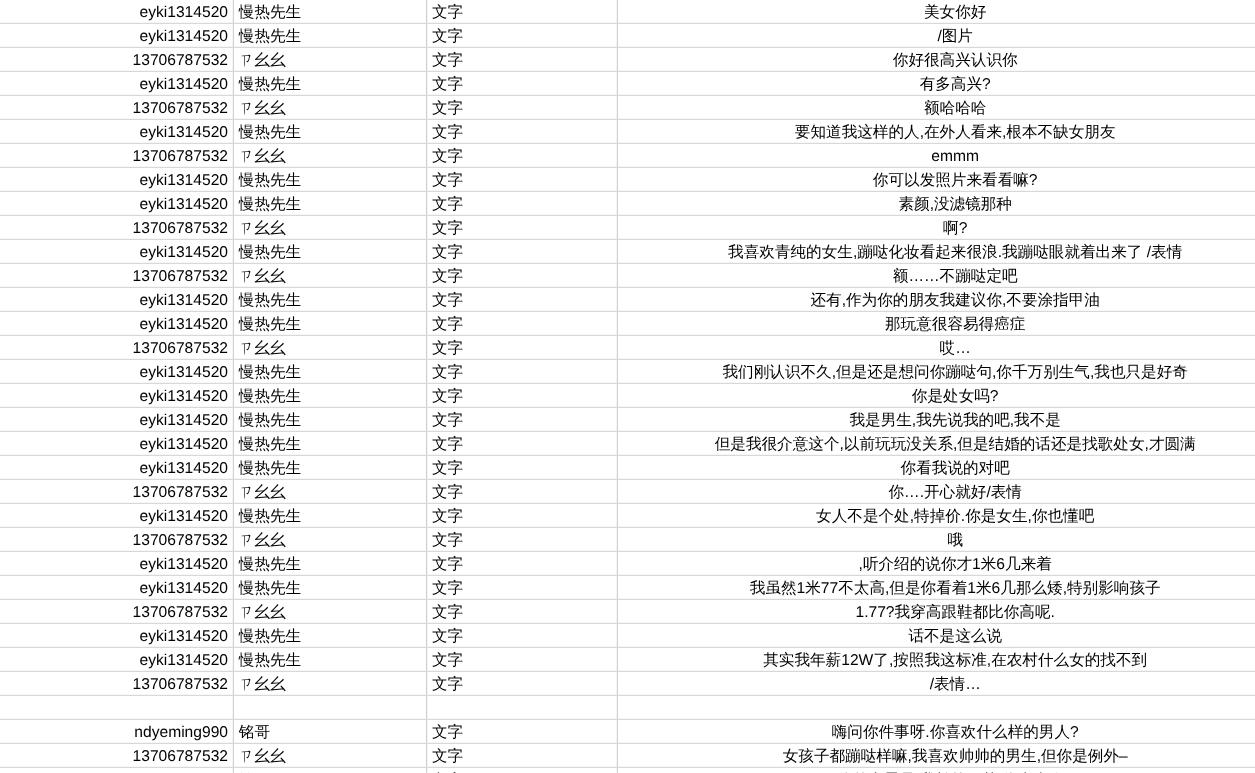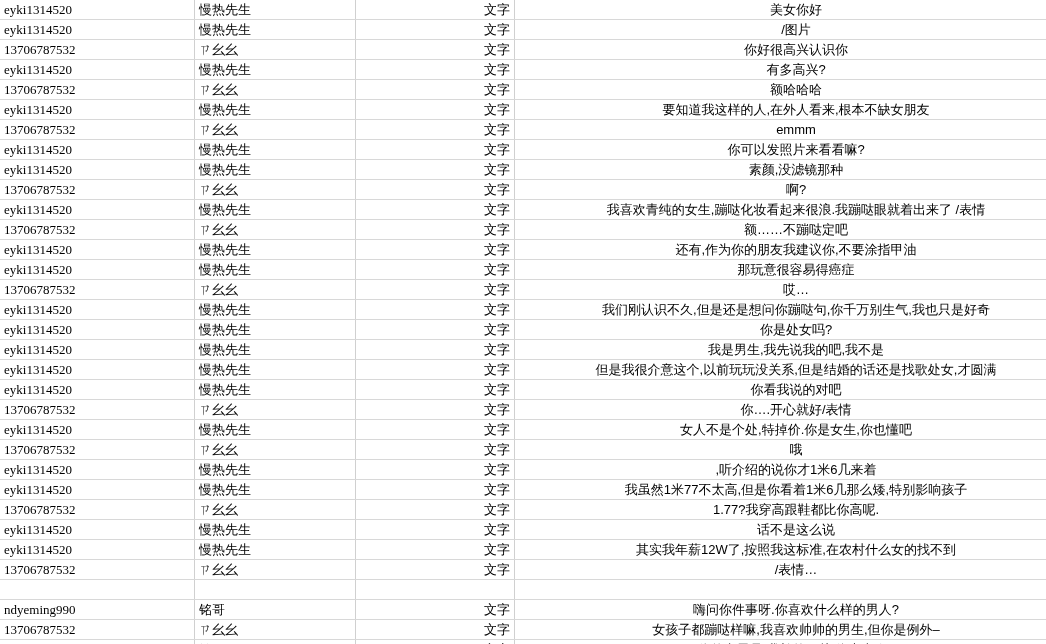--- a/index.html
+++ b/index.html
@@ -23,23 +23,23 @@
     border-bottom: 1px solid #d8d8d8;
     border-right: 1px solid #d0d0d0;
     height: 19px;
     line-height: 19px;
     font-size: 13px;
     padding: 0 4px;
     overflow: hidden;
     white-space: nowrap;
     vertical-align: middle;
   }
-  .col-a { width: 186px; text-align: left; font-family: Liberation Serif, serif; }
+  .col-a { width: 186px; text-align: right; }
   .col-b { width: 152px; text-align: left; }
-  .col-c { width: 150px; text-align: right; padding-left: 10px; }
+  .col-c { width: 150px; text-align: left; padding-left: 10px; }
   .col-d { width: 554px; text-align: center; border-right: none; }
   tr.blank td {
     border-bottom: 1px solid #d8d8d8;
   }
   tr.blank td.col-a,
   tr.blank td.col-b,
   tr.blank td.col-c,
   tr.blank td.col-d { height: 19px; }
 </style>
 </head>

